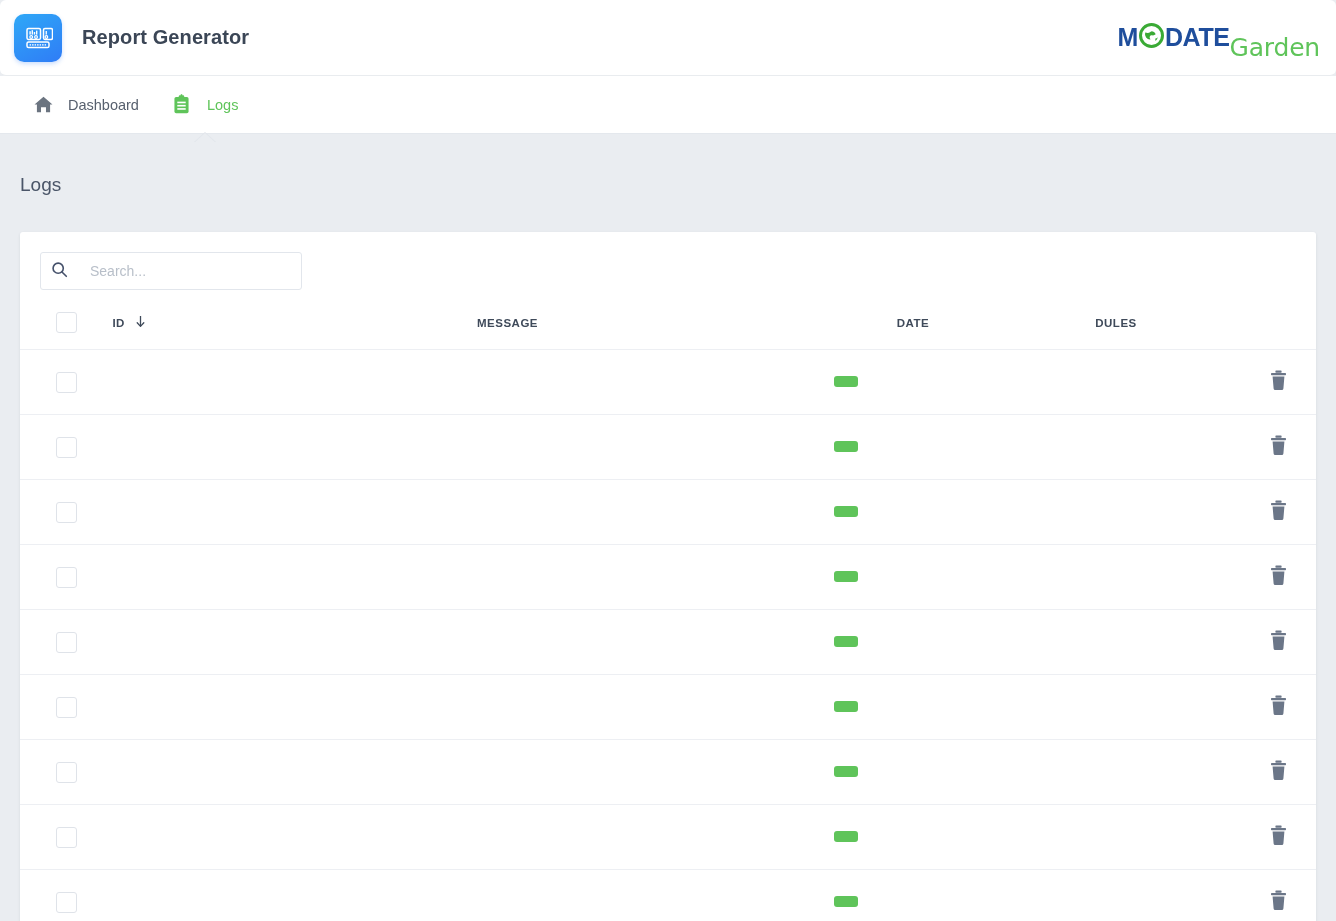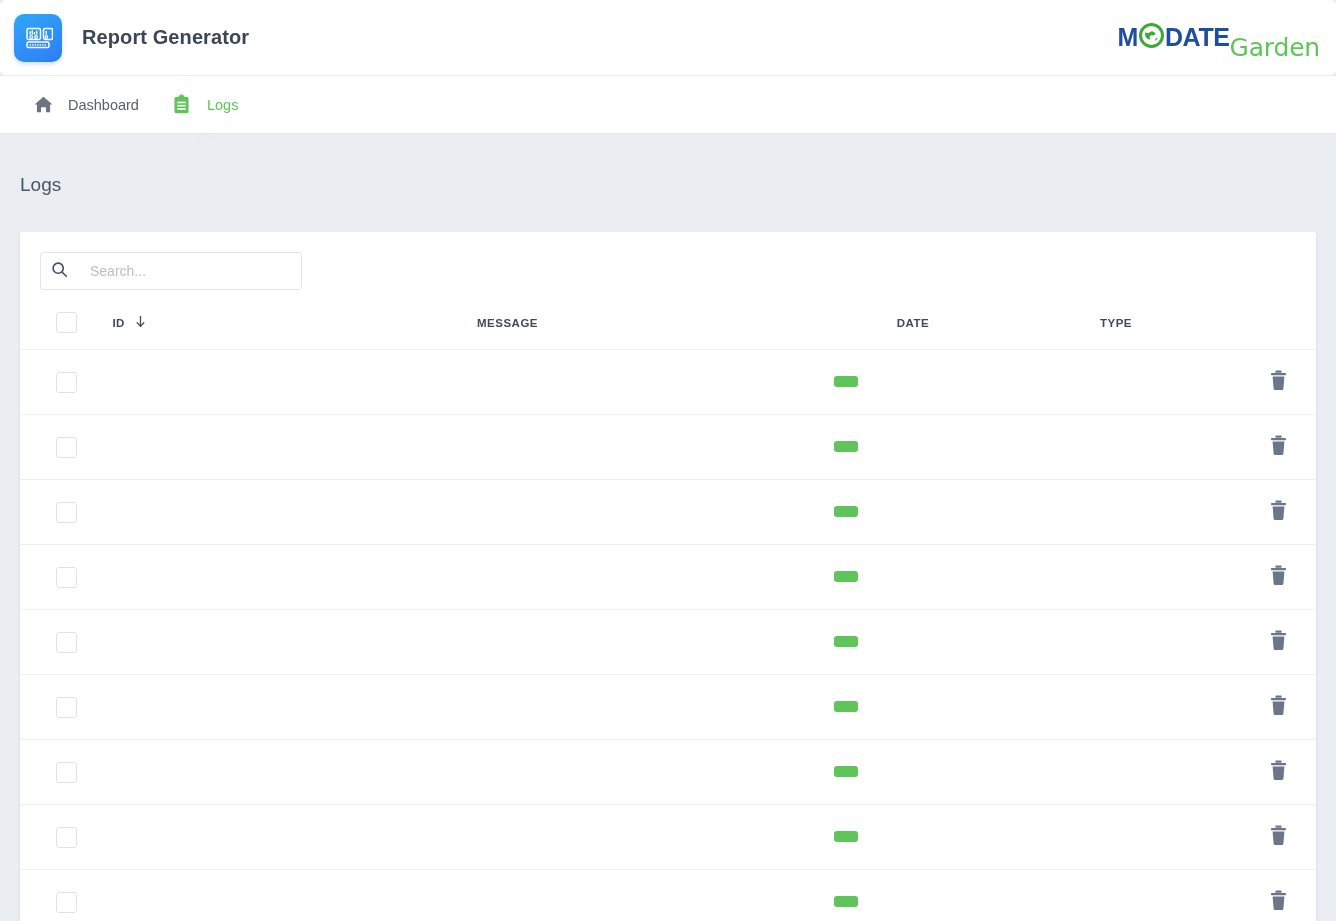--- a/index.html
+++ b/index.html
@@ -303,21 +303,21 @@
             <span>ID</span>
             <span class="sort-arrow">
               <svg width="11" height="13" viewBox="0 0 11 13" aria-hidden="true">
                 <line x1="5.5" y1="1" x2="5.5" y2="11" stroke="#3f4a5a" stroke-width="1.3"></line>
                 <path d="M2.2 7.8 L5.5 11.4 L8.8 7.8" fill="none" stroke="#3f4a5a" stroke-width="1.3" stroke-linecap="round" stroke-linejoin="round"></path>
               </svg>
             </span>
           </th>
           <th class="col-msg">MESSAGE</th>
           <th class="col-type">DATE</th>
-          <th class="col-date">TYPE</th>
+          <th class="col-date">DULES</th>
           <th class="col-act"></th>
         </tr>
       </thead>
       <tbody id="logs-tbody">
           <tr>
             <td class="col-check"><span class="cbox"></span></td>
             <td class="col-id"></td>
             <td class="col-msg"></td>
             <td class="col-type"><span class="badge"></span></td>
             <td class="col-date"></td>

